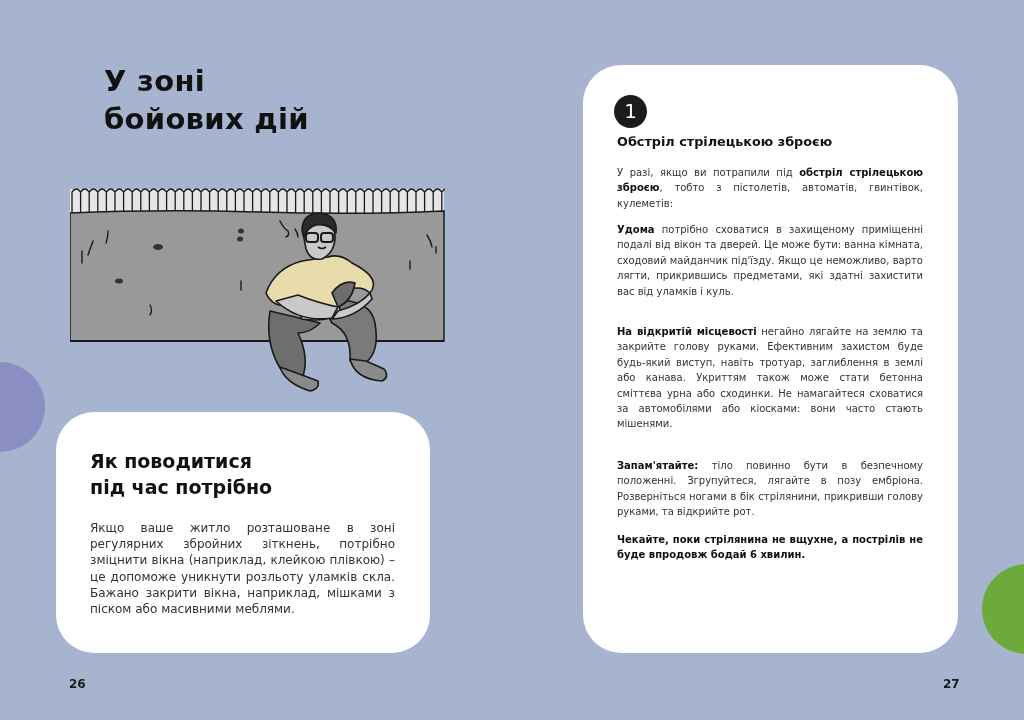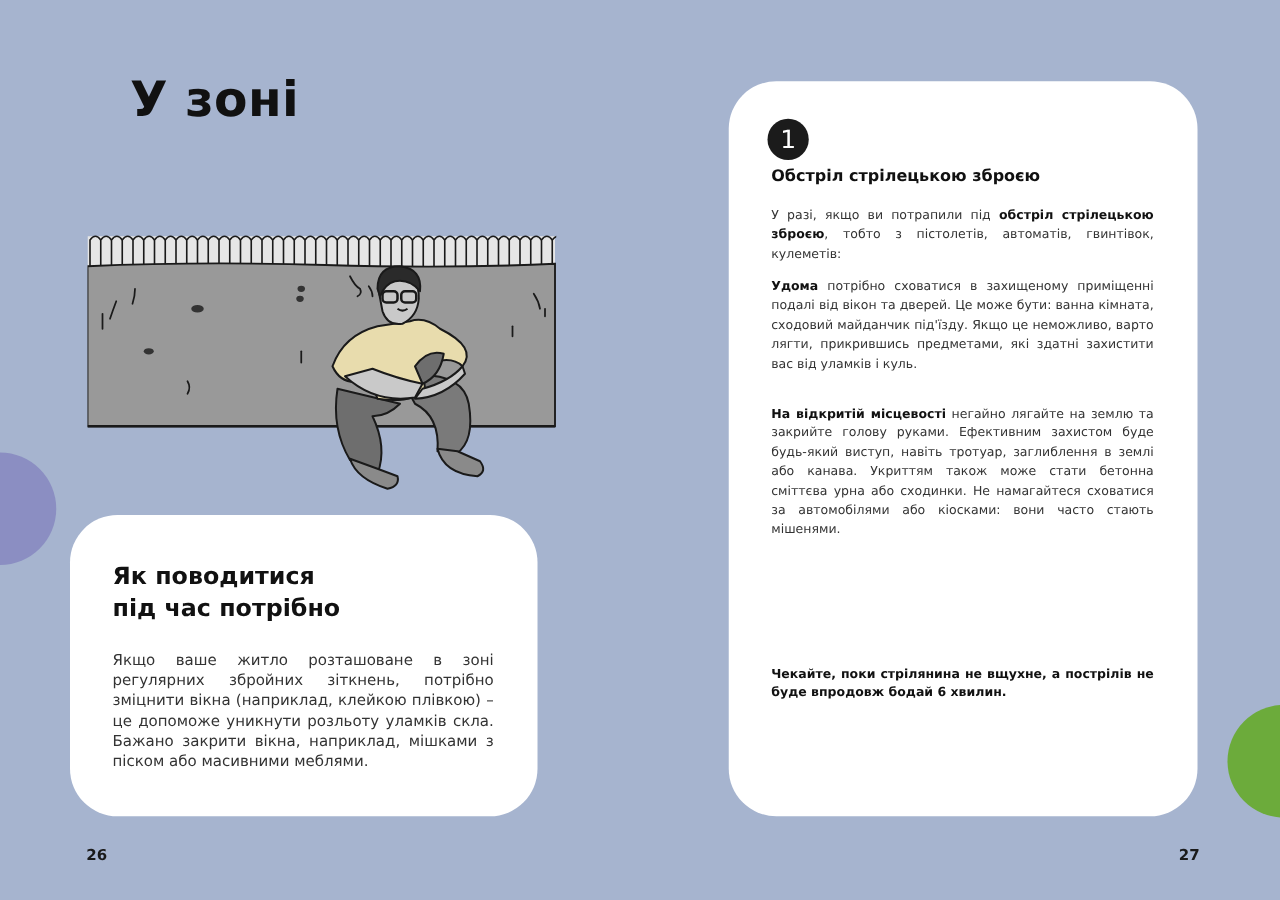--- a/index.html
+++ b/index.html
@@ -13,21 +13,21 @@
     position: absolute; left: -45px; top: 362px; width: 90px; height: 90px;
     border-radius: 50%; background: #8b8ec2;
   }
   .deco-green {
     position: absolute; left: 982px; top: 564px; width: 90px; height: 90px;
     border-radius: 50%; background: #6cab3b;
   }
   .main-title {
     position: absolute; left: 104px; top: 62px; margin: 0;
     font-family: "DejaVu Sans", sans-serif; font-weight: bold;
-    font-size: 39px; line-height: 38px; color: #111; letter-spacing: 0.3px;
+    font-size: 29px; line-height: 38px; color: #111; letter-spacing: 0.3px;
   }
   .main-title span { display: block; }
   .illustration { position: absolute; left: 70px; top: 183px; width: 375px; height: 210px; }
 
   .card {
     position: absolute; background: #ffffff; border-radius: 38px;
   }
   .card-left { left: 56px; top: 412px; width: 374px; height: 241px; }
   .card-right { left: 583px; top: 65px; width: 375px; height: 588px; }
 
@@ -68,20 +68,21 @@
   .pn-right { left: 943px; }
 </style>
 </head>
 <body>
 
 <div class="deco-purple"></div>
 <div class="deco-green"></div>
 
 <h1 class="main-title">
   <span>У зоні</span>
+  <span>бойових дій</span>
 </h1>
 
 <svg class="illustration" viewBox="0 0 375 210">
 
   <g>
     <rect x="0" y="6" width="374" height="26" fill="#e6e6e6"></rect>
     <g id="pickets" stroke="#1a1a1a" stroke-width="1.3" fill="none">
         <path d="M2 31 L2 9 Q6.3 3 10.6 9"></path>
         <path d="M10.6 31 L10.6 9 Q14.899999999999999 3 19.2 9"></path>
         <path d="M19.2 31 L19.2 9 Q23.5 3 27.799999999999997 9"></path>
@@ -189,17 +190,20 @@
 
   <p class="para p1">
     <span>У разі, якщо ви потрапили під </span><b>обстріл стрілецькою зброєю</b><span>, тобто з пістолетів, автоматів, гвинтівок, кулеметів:</span>
   </p>
   <p class="para p3">
     <b>На відкритій місцевості</b><span>  негайно лягайте на землю та закрийте голову руками. Ефективним захистом буде будь-який виступ, навіть тротуар, заглиблення в землі або канава. Укриттям також може стати бетонна сміттєва урна або сходинки. Не намагайтеся сховатися за автомобілями або кіосками: вони часто стають мішенями.</span>
   </p>
   <p class="para p2">
     <b>Удома</b><span> потрібно сховатися в захищеному приміщенні подалі від вікон та дверей. Це може бути: ванна кімната, сходовий майданчик під'їзду. Якщо це неможливо, варто лягти, прикрившись предметами, які здатні захистити вас від уламків і куль.</span>
   </p>
+  <p class="para p4">
+    <b>Запам'ятайте:</b><span> тіло повинно бути в безпечному положенні. Згрупуйтеся, лягайте в позу ембріона. Розверніться ногами в бік стрілянини, прикривши голову руками, та відкрийте рот.</span>
+  </p>
   <p class="para p5">Чекайте, поки стрілянина не вщухне, а пострілів не буде впродовж бодай 6 хвилин.</p>
 </div>
 
 <div class="page-num pn-left">26</div>
 <div class="page-num pn-right">27</div>
 
 </body></html>

